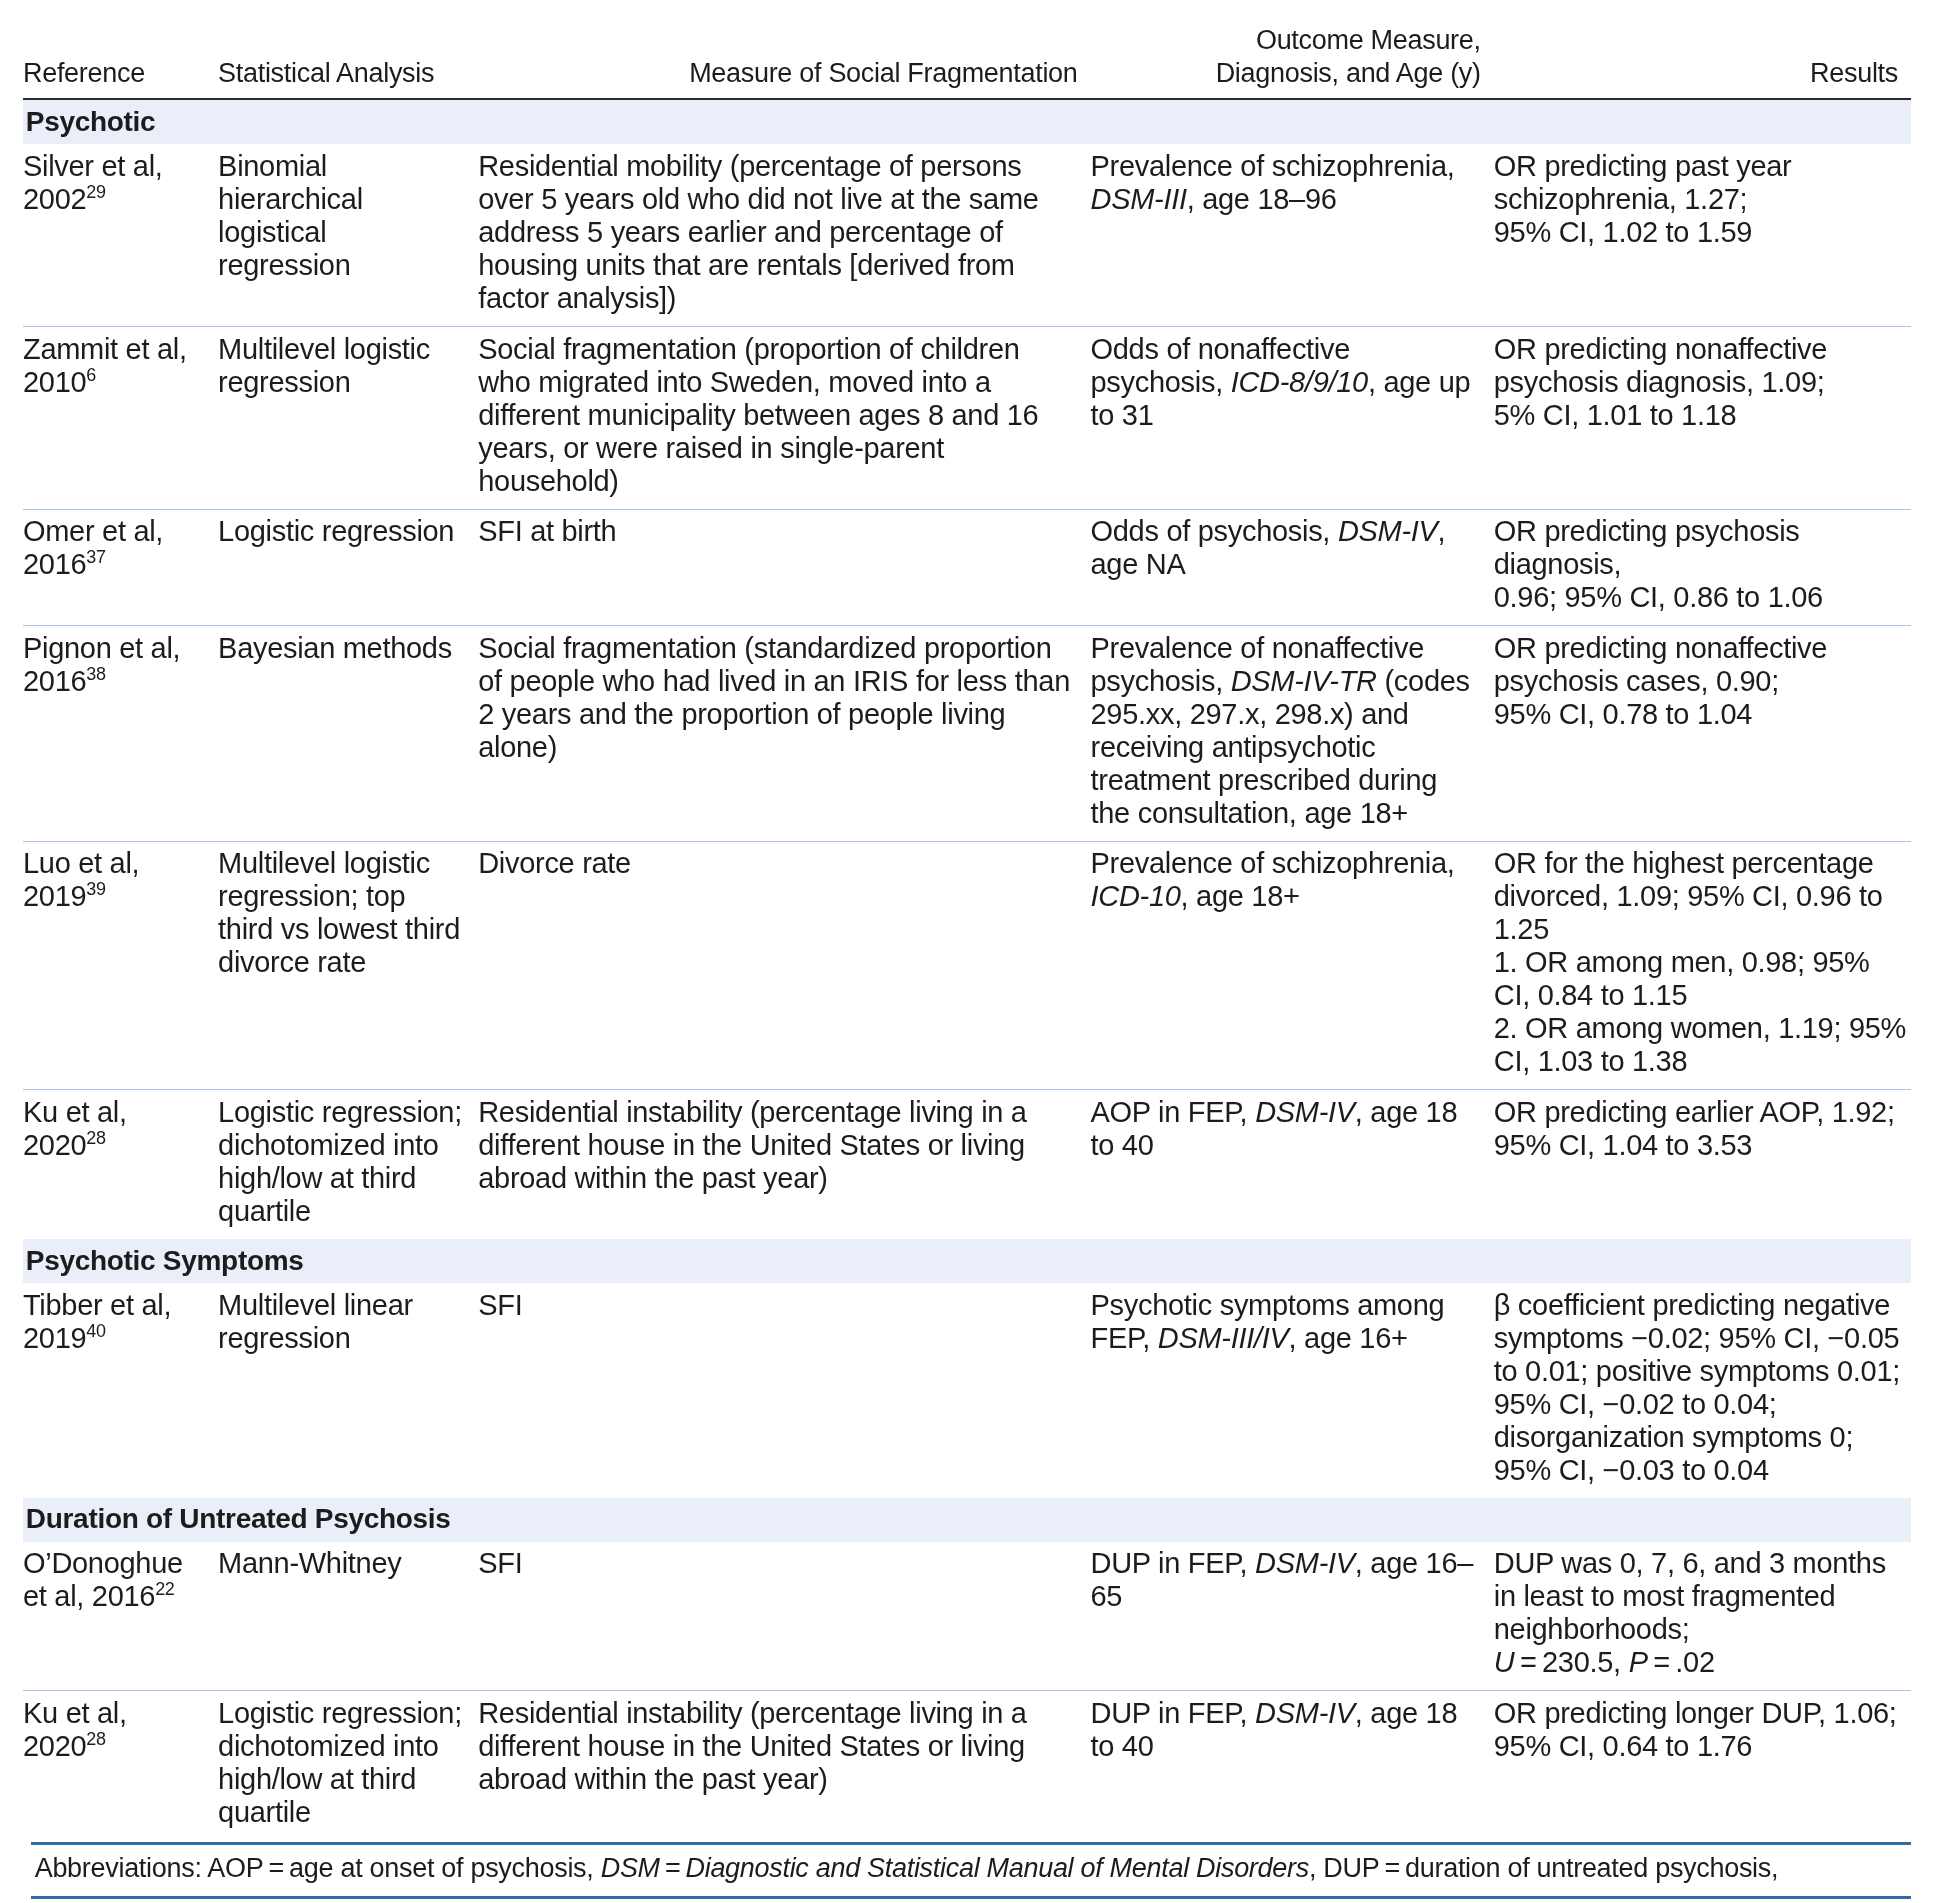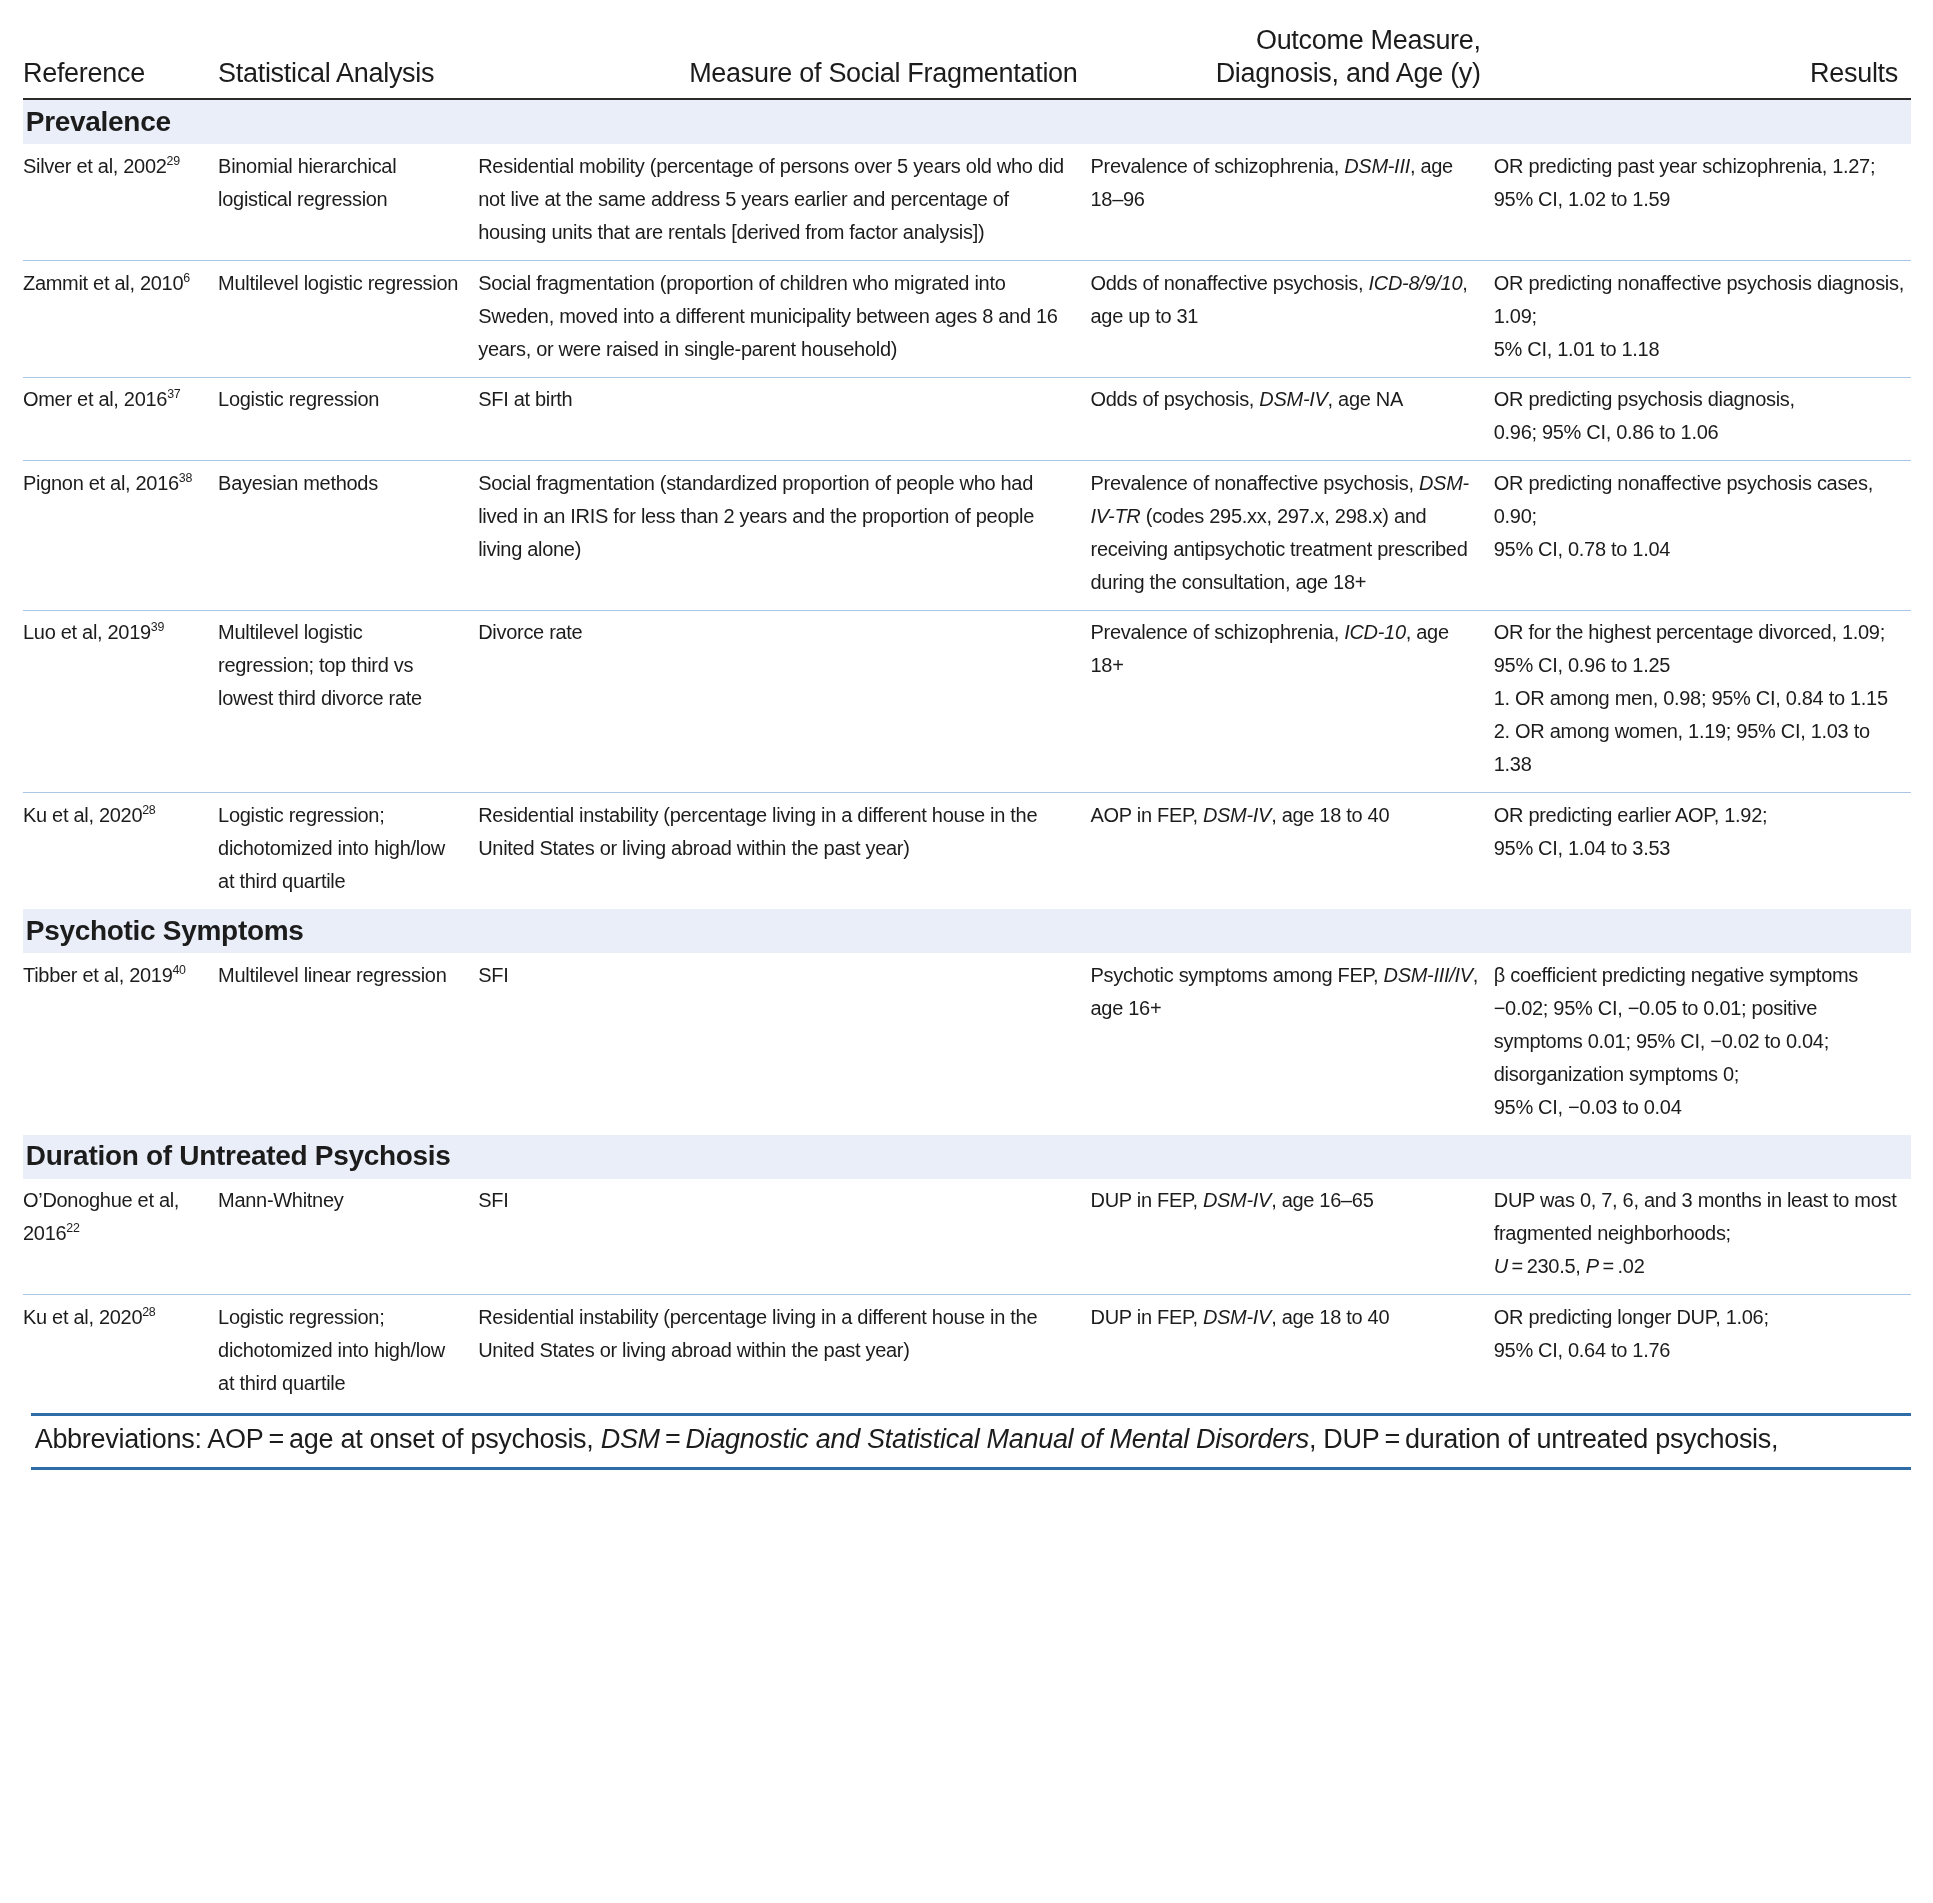--- a/index.html
+++ b/index.html
@@ -45,21 +45,21 @@
     letter-spacing: -0.3px;
     line-height: 33px;
     vertical-align: bottom;
     text-align: left;
     padding: 5.6px 13px 8.3px 0;
     border-bottom: 2.8px solid var(--header_rule, #2b2b2b);
   }
   thead th.center { text-align: right; }
 
   td {
-    font-size: 20px;
+    font-size: 29px;
     letter-spacing: -0.3px;
     line-height: 33px;
     vertical-align: top;
     padding: 5.6px 15px 11px 0;
   }
   tr.section-row td {
     background: var(--section_row_bg, #e9eef8);
     font-weight: bold;
     font-size: 28px;
     padding: 4.6px 0 6.5px 2.8px;
@@ -119,21 +119,21 @@
             <div class="ln">Diagnosis, and Age (y)</div>
           </th>
         <th class="center">
             <div class="ln">Results</div>
           </th>
       </tr>
     </thead>
     <tbody>
         <tr class="section-row">
           <td colspan="5">
-            <div class="ln">Prevalence</div>
+            <div class="ln">Psychotic</div>
           </td>
         </tr>
         <tr class="data-row">
           <td>
             <div class="ln">Silver et al, 2002<sup>29</sup></div>
           </td>
           <td>
             <div class="ln">Binomial hierarchical logistical regression</div>
           </td>
           <td>

